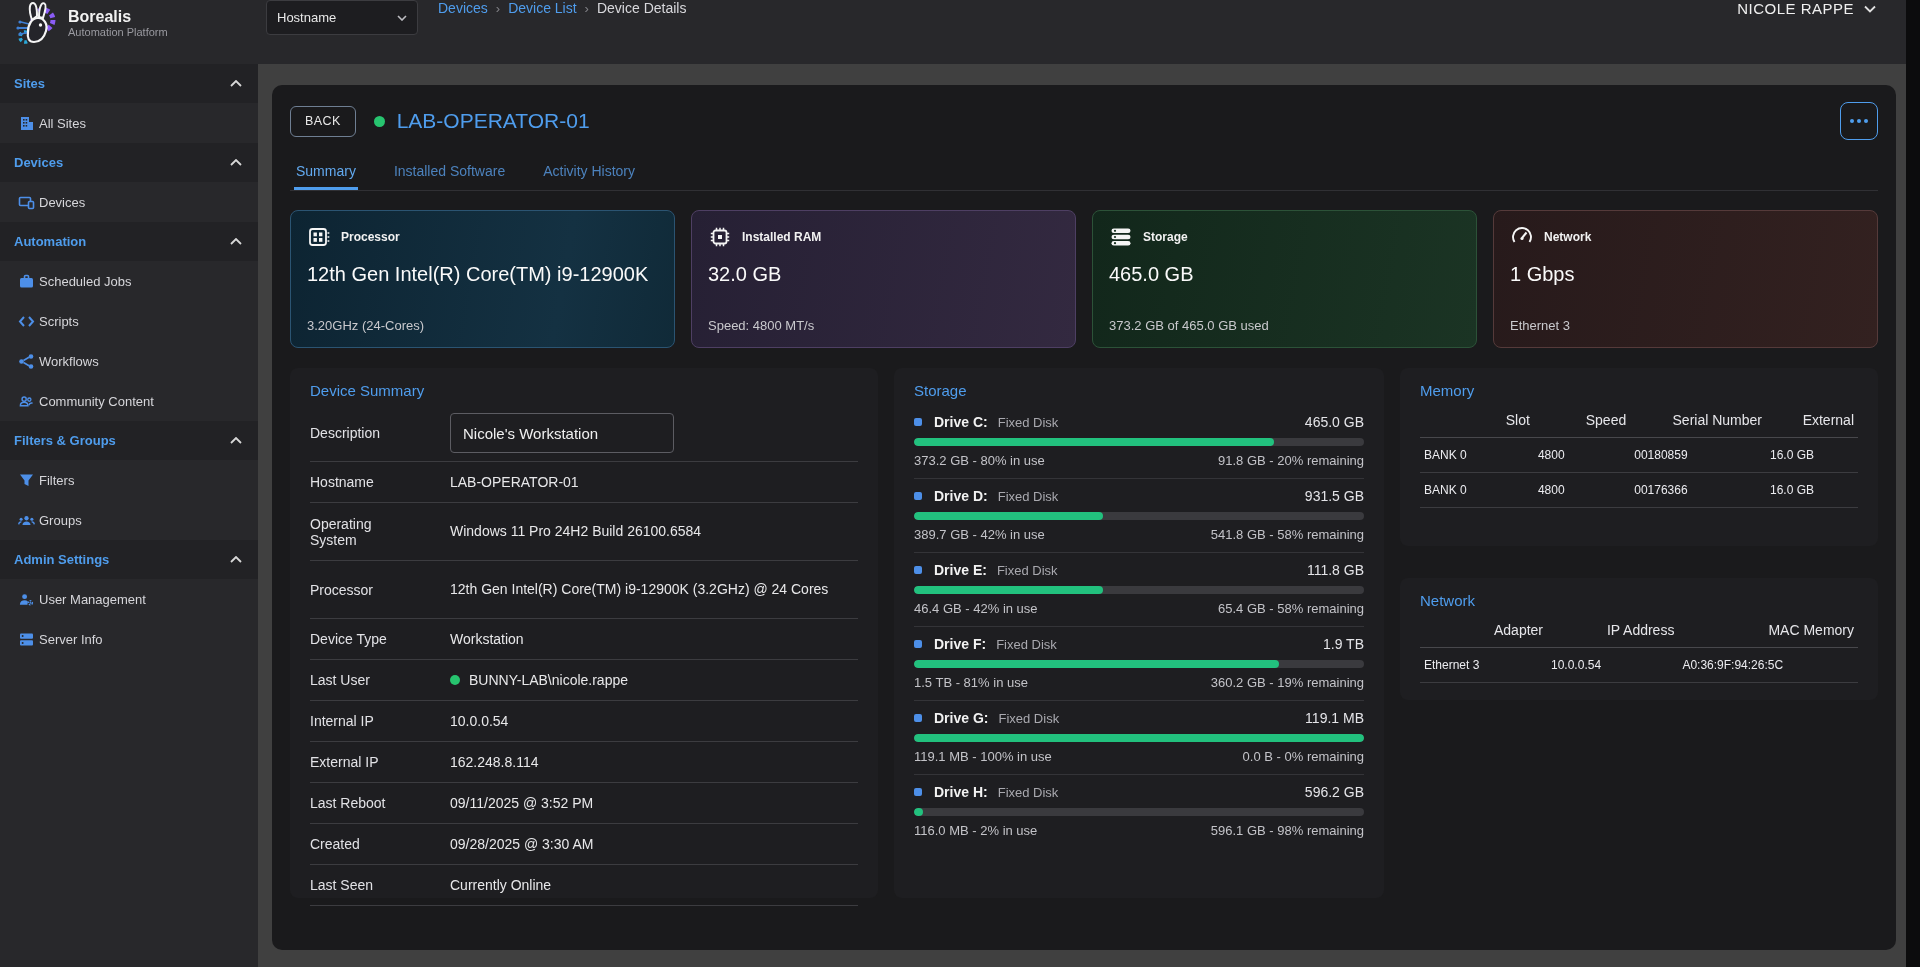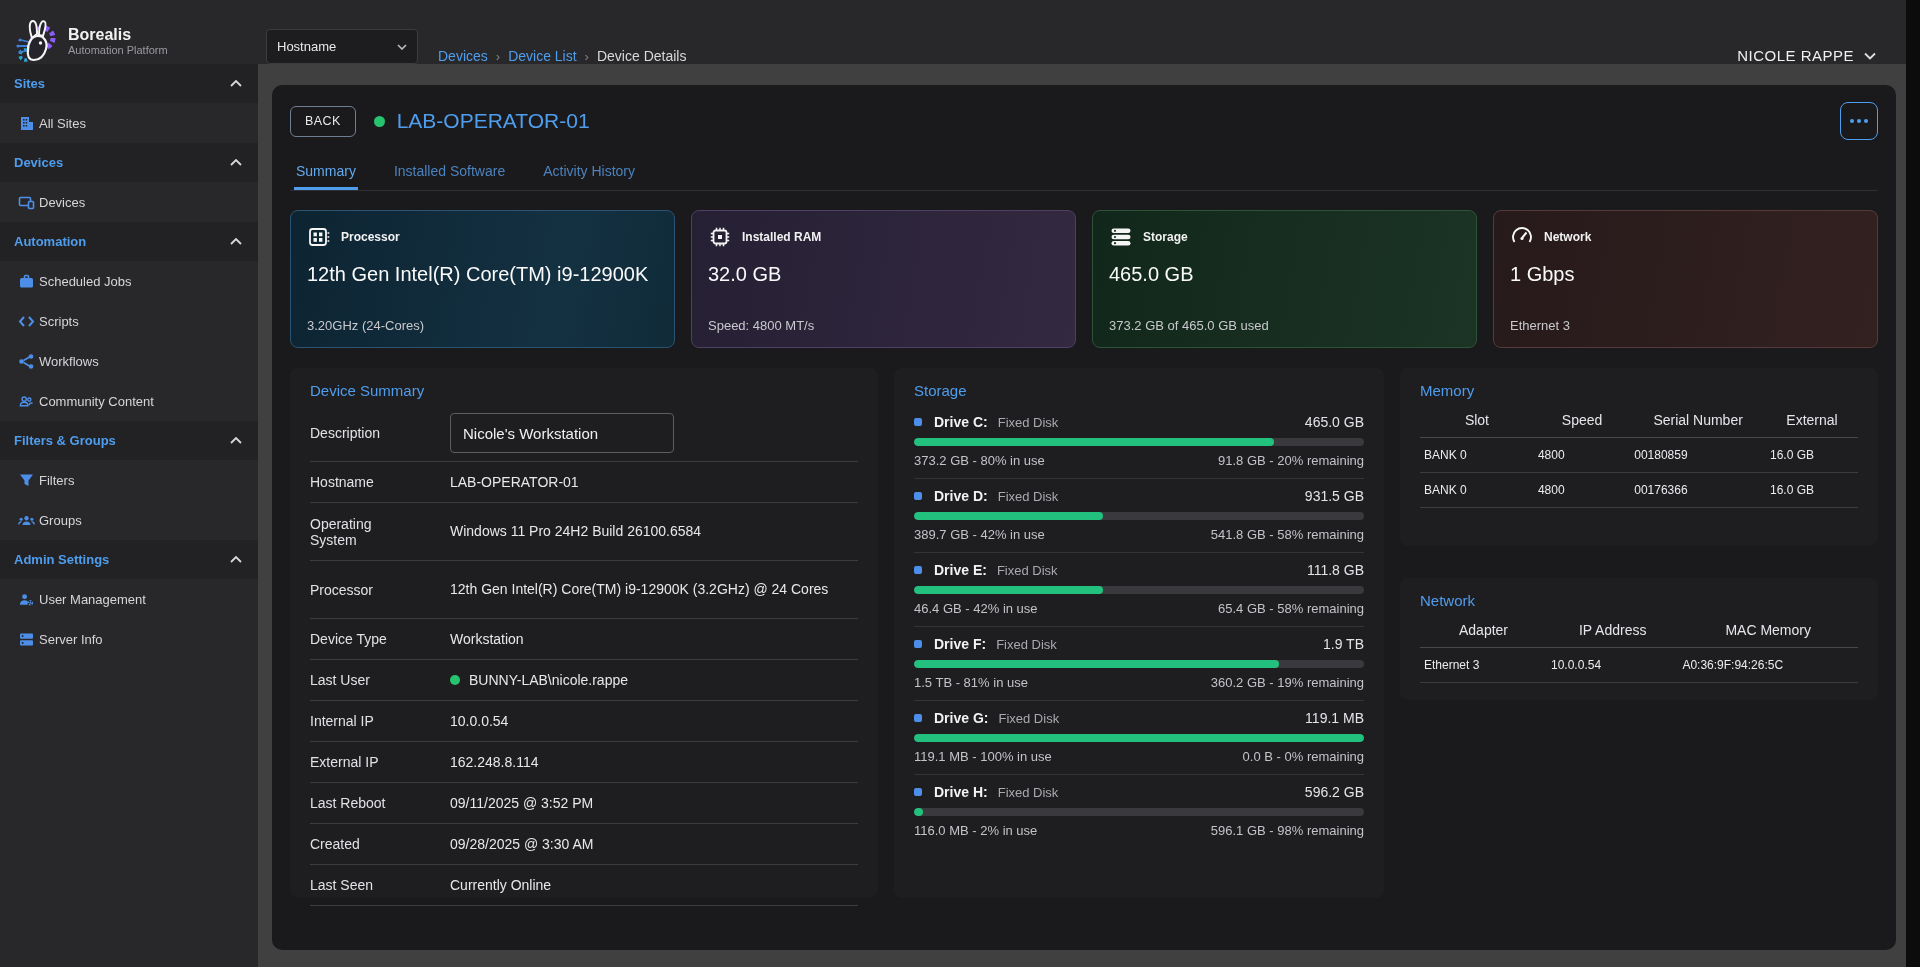--- a/index.html
+++ b/index.html
@@ -1,21 +1,21 @@
 <!DOCTYPE html>
 <html><head>
 <meta charset="utf-8">
 <style>
   * { margin:0; padding:0; box-sizing:border-box; }
   html,body { width:1920px; height:967px; background:#131315; overflow:hidden;
     font-family:"Liberation Sans", sans-serif; color:#e6e6e6; }
   .page { position:relative; width:1920px; height:967px; display:flex; flex-direction:column; }
 
   
-  .topbar { height:64px; background:#28282b; display:flex; align-items:flex-end; flex:0 0 64px; }
+  .topbar { height:64px; background:#28282b; display:flex; align-items:flex-start; flex:0 0 64px; }
   .brand { width:258px; display:flex; align-items:center; gap:10px; padding-left:12px; flex:0 0 258px; }
   .brand-name { font-size:16px; font-weight:bold; color:#f2f2f2; line-height:1.15; }
   .brand-sub { font-size:11px; color:#9a9aa0; }
   .hostname-select { margin-left:8px; width:152px; height:35px; background:#1d1d20; border:1px solid #3c3c40;
     border-radius:4px; display:flex; align-items:center; justify-content:space-between; padding:0 10px;
     font-size:13px; color:#e8e8e8; cursor:pointer; }
   .search-box { margin-left:14px; width:360px; height:35px; background:#1d1d20; border:1px solid #3c3c40;
     border-radius:6px; display:flex; align-items:center; padding:0 10px; }
   .search-box input { flex:1; background:transparent; border:none; outline:none; color:#e8e8e8; font-size:13px;
     font-family:"Liberation Sans", sans-serif; }
@@ -97,21 +97,21 @@
   .drive-bullet { width:8px; height:8px; border-radius:2px; background:#4d8fe8; margin-right:12px; }
   .drive-name { font-size:14px; font-weight:bold; color:#f2f2f2; margin-right:10px; }
   .drive-type { font-size:13px; color:#a9a9af; }
   .drive-size { margin-left:auto; font-size:14px; color:#e4e4e8; }
   .drive-bar { height:8px; background:#3a3a3e; border-radius:4px; margin:8px 0 7px 0; overflow:hidden; }
   .drive-fill { height:100%; background:#22c17e; border-radius:4px; }
   .drive-bottom { display:flex; justify-content:space-between; font-size:13px; color:#c3c3c8; }
 
   
   .mini-table { width:100%; border-collapse:collapse; margin-top:6px; }
-  .mini-table th { text-align:center; font-weight:normal; font-size:14px; color:#e6e6ea; padding:7px 4px 9px 4px;
+  .mini-table th { text-align:right; font-weight:normal; font-size:14px; color:#e6e6ea; padding:7px 4px 9px 4px;
     border-bottom:1px solid #48484c; }
   .mini-table td { font-size:12px; color:#ececf0; padding:10px 4px; border-bottom:1px solid #3c3c40; }
 
   
   .scrollbar { position:absolute; right:0; top:0; width:14px; height:967px; background:#0c0c0d; }
 </style>
 </head>
 <body>
 
 <div class="page">

